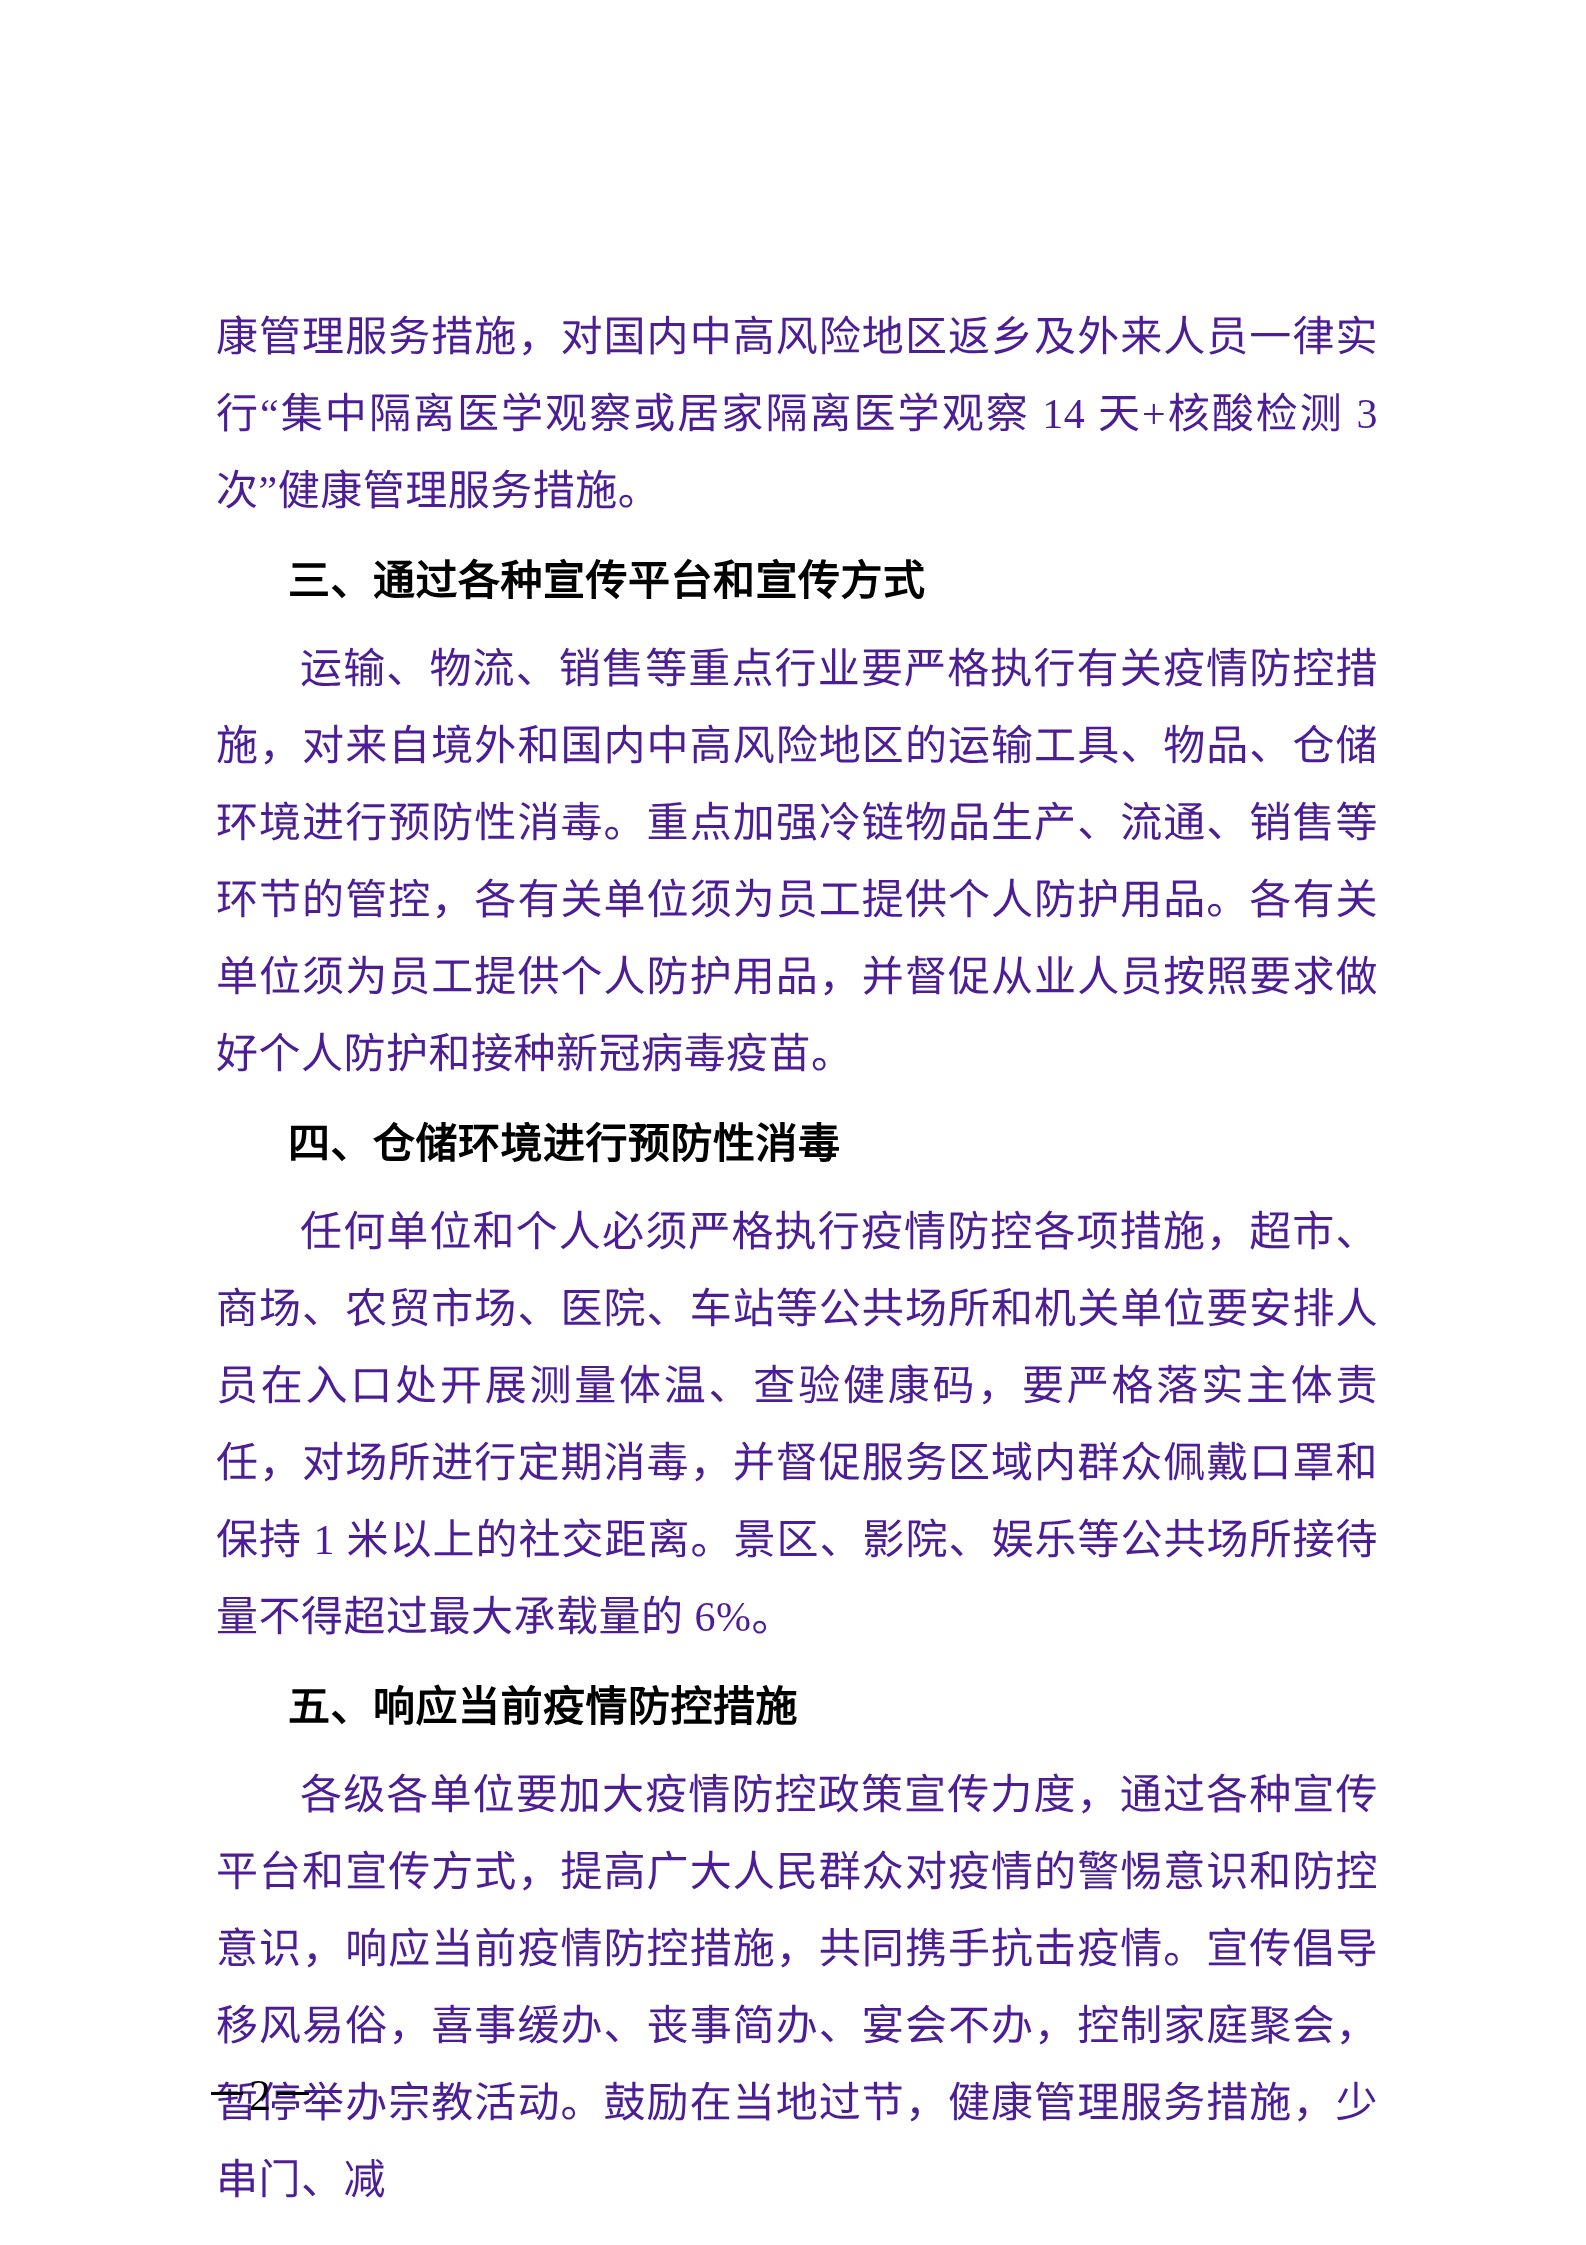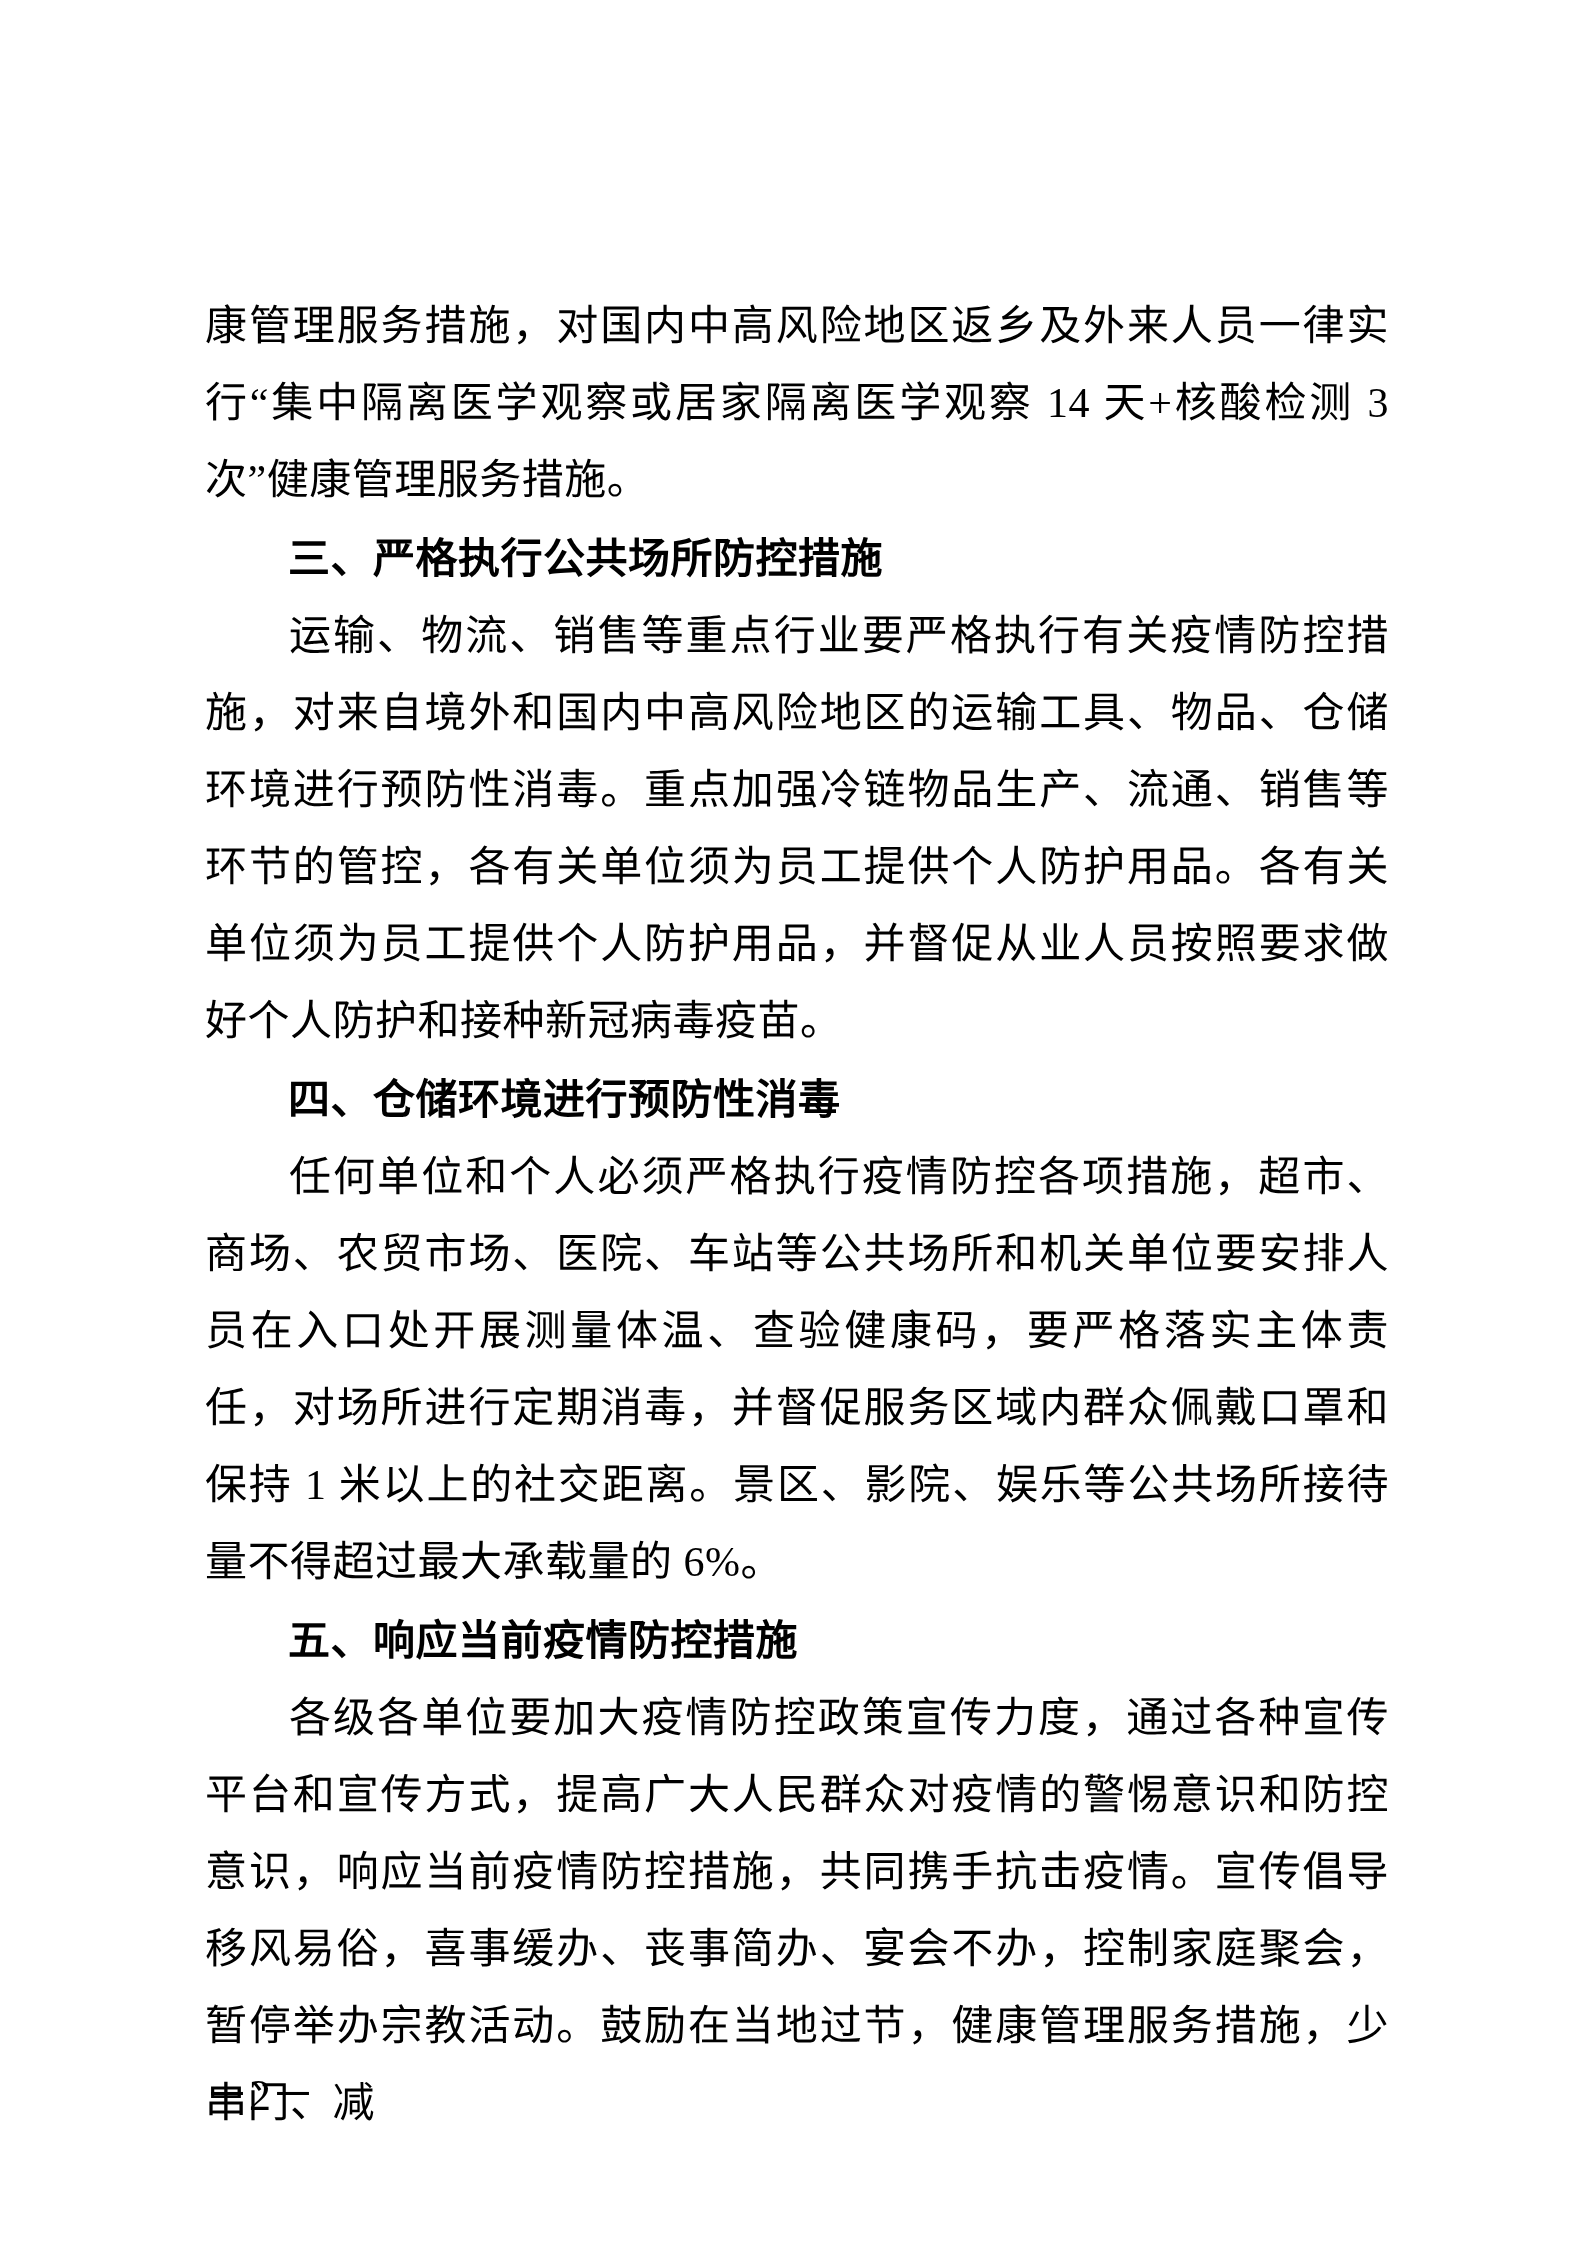--- a/index.html
+++ b/index.html
@@ -15,27 +15,27 @@
     overflow: hidden;
     color: #000000;
   }
   .content {
     position: absolute;
     left: 204px;
     top: 287px;
     width: 1186px;
   }
   .content p.body {
-    margin: 1px;
+    margin: 12px;
     font-family: "Liberation Serif", "DejaVu Serif", serif;
     font-size: 42px;
     line-height: 77px;
     text-align: justify;
     text-justify: inter-character;
-    color: #000000;
+    color: #4c1d95;
     letter-spacing: 0.5px;
   }
   .content p.body.indent {
     text-indent: 2em;
   }
   .content h2.heading {
     margin: 0;
     font-family: "Liberation Sans", "DejaVu Sans", sans-serif;
     font-size: 42px;
     font-weight: bold;
@@ -54,21 +54,21 @@
     line-height: 60px;
     color: #000000;
   }
 </style>
 </head>
 <body>
 
 <div class="page">
   <div class="content">
       <p class="body">康管理服务措施，对国内中高风险地区返乡及外来人员一律实行“集中隔离医学观察或居家隔离医学观察 14 天+核酸检测 3 次”健康管理服务措施。</p>
-      <h2 class="heading">三、严格执行公共场所防控措施</h2>
+      <h2 class="heading">三、通过各种宣传平台和宣传方式</h2>
       <p class="body indent">运输、物流、销售等重点行业要严格执行有关疫情防控措施，对来自境外和国内中高风险地区的运输工具、物品、仓储环境进行预防性消毒。重点加强冷链物品生产、流通、销售等环节的管控，各有关单位须为员工提供个人防护用品。各有关单位须为员工提供个人防护用品，并督促从业人员按照要求做好个人防护和接种新冠病毒疫苗。</p>
       <h2 class="heading">四、仓储环境进行预防性消毒</h2>
       <p class="body indent">任何单位和个人必须严格执行疫情防控各项措施，超市、商场、农贸市场、医院、车站等公共场所和机关单位要安排人员在入口处开展测量体温、查验健康码，要严格落实主体责任，对场所进行定期消毒，并督促服务区域内群众佩戴口罩和保持 1 米以上的社交距离。景区、影院、娱乐等公共场所接待量不得超过最大承载量的 6%。</p>
       <h2 class="heading">五、响应当前疫情防控措施</h2>
       <p class="body indent">各级各单位要加大疫情防控政策宣传力度，通过各种宣传平台和宣传方式，提高广大人民群众对疫情的警惕意识和防控意识，响应当前疫情防控措施，共同携手抗击疫情。宣传倡导移风易俗，喜事缓办、丧事简办、宴会不办，控制家庭聚会，暂停举办宗教活动。鼓励在当地过节，健康管理服务措施，少串门、减</p>
     </div>
   <div class="page-number">－2－</div>
 </div>
 
 </body></html>

